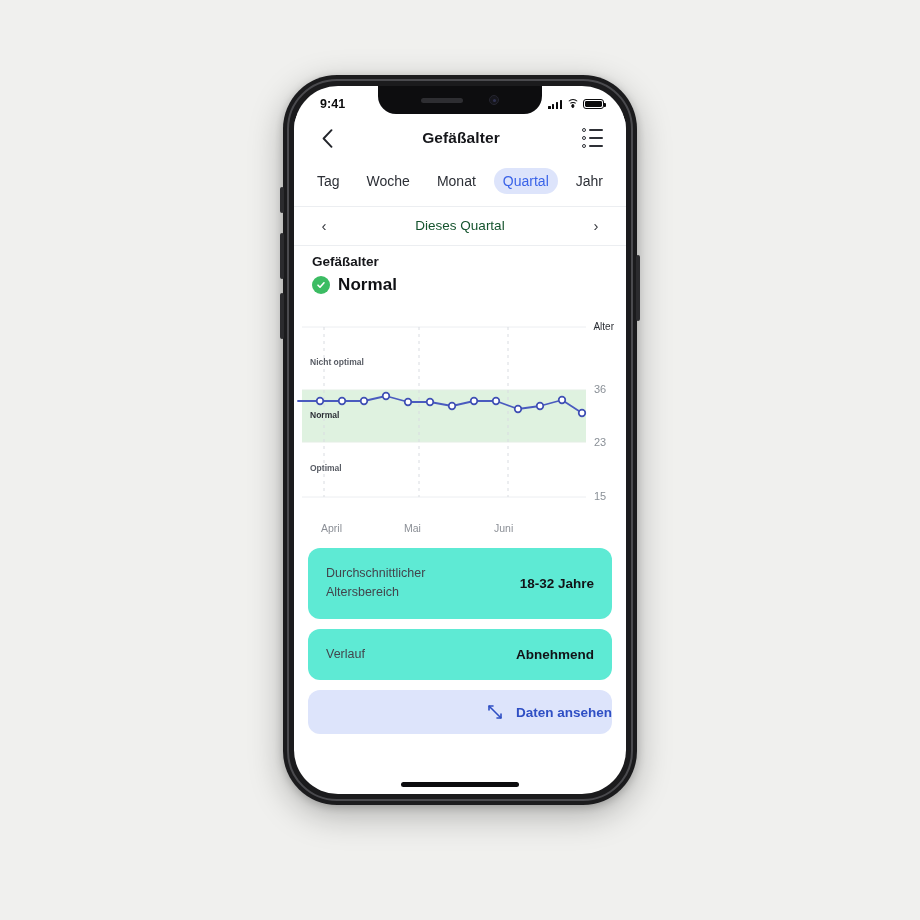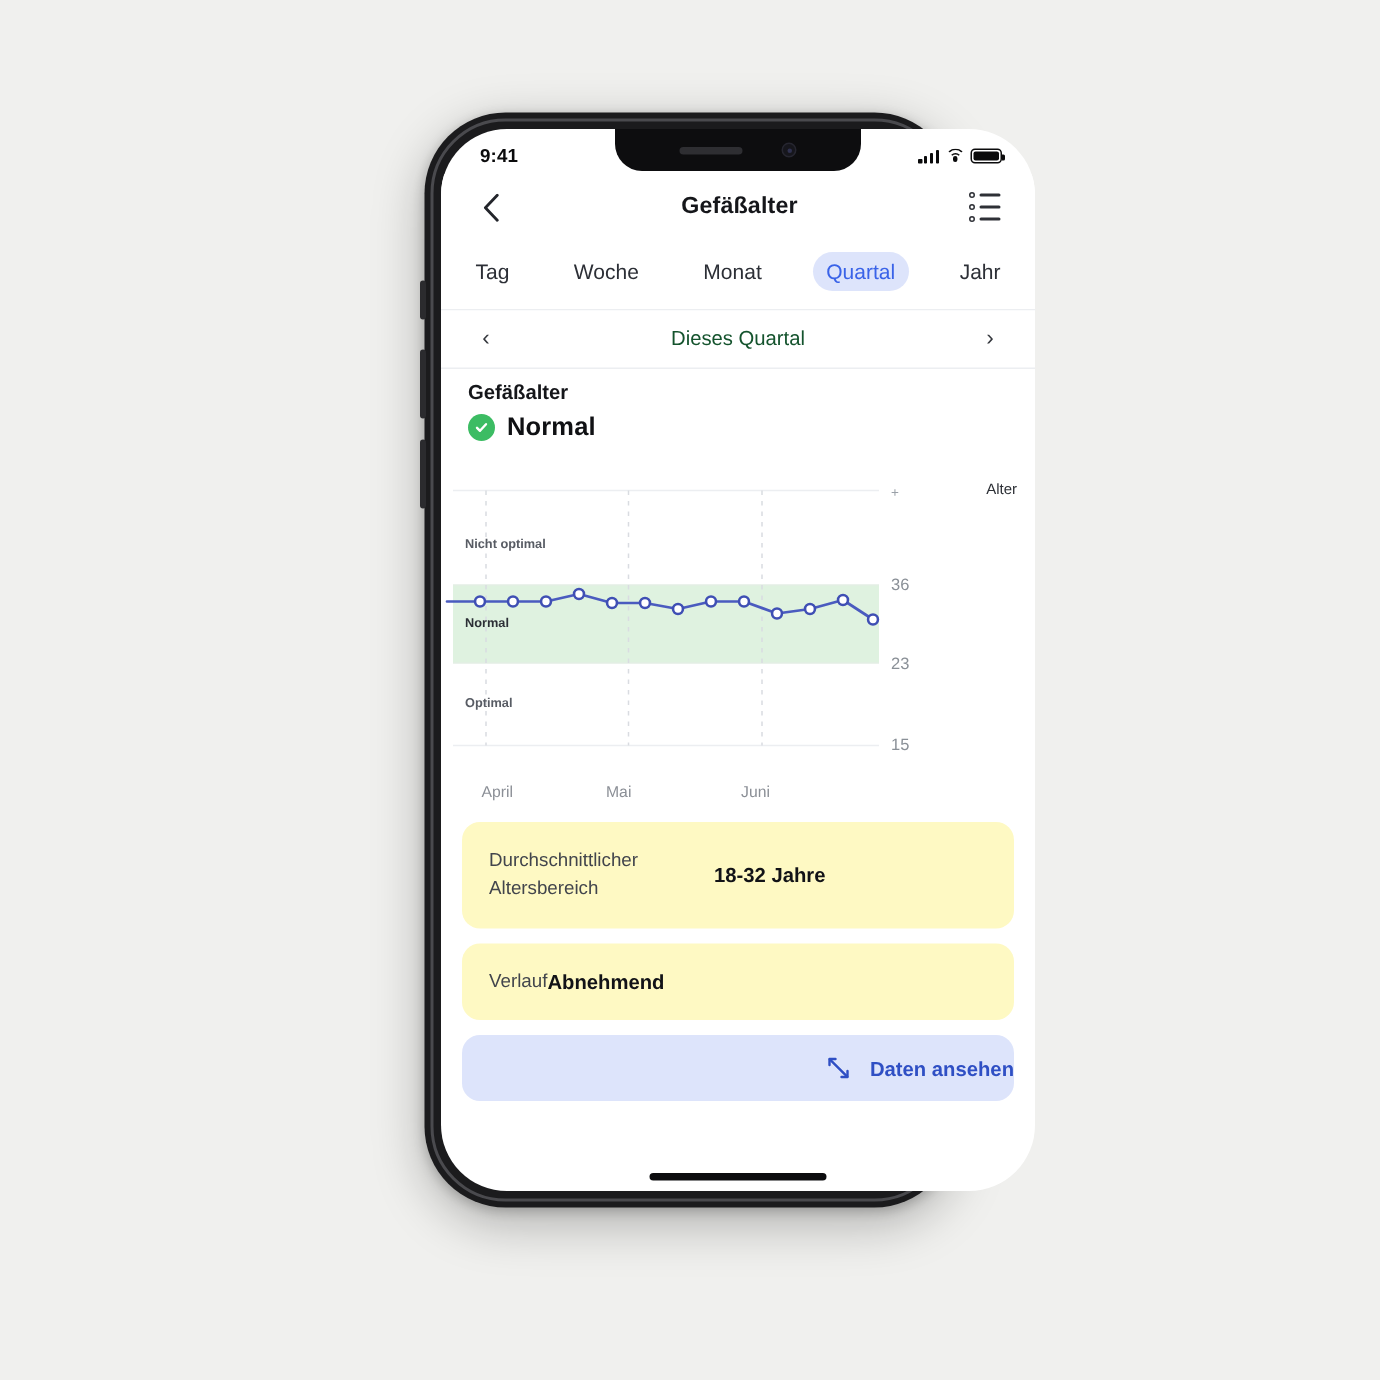--- a/index.html
+++ b/index.html
@@ -37,21 +37,21 @@
     background: #2b2b2e;
     border-radius: 2px;
   }
   .btn-mute  { left: -3px; top: 112px;  width: 4px; height: 26px; }
   .btn-volup { left: -3px; top: 158px;  width: 4px; height: 46px; }
   .btn-voldn { left: -3px; top: 218px;  width: 4px; height: 46px; }
   .btn-power { right: -3px; top: 180px; width: 4px; height: 66px; }
 
   .screen {
     position: relative;
-    width: 396px; height: 708px;
+    width: 332px; height: 708px;
     background: #ffffff;
     border-radius: 44px;
     overflow: hidden;
   }
 
   
   .notch {
     position: absolute;
     left: 50%; transform: translateX(-50%);
     top: 0; width: 164px; height: 28px;
@@ -179,22 +179,22 @@
   .xaxis {
     display: flex; padding: 2px 0 0 0; position: relative; height: 22px;
   }
   .xaxis span {
     position: absolute; font-size: 10.5px; color: #8b8f96;
   }
 
   
   .cards { padding: 6px 14px 0 14px; background: #fff; }
   .card {
-    background: #fef9c3; border-radius: 12px;
-    display: flex; align-items: center; 
+    background: #5eead4; border-radius: 12px;
+    display: flex; align-items: center; justify-content: space-between;
     padding: 16px 18px; margin-bottom: 10px;
   }
   .card-label { font-size: 12.5px; color: #42454c; line-height: 1.55; max-width: 150px; }
   .card-value { font-size: 13.5px; font-weight: bold; color: #121317; text-align: right; }
 
   .cta {
     margin: 4px 14px 0 14px;
     background: #dde4fb; border-radius: 12px;
     height: 44px;
     display: flex; align-items: center; justify-content: flex-end; gap: 12px;

